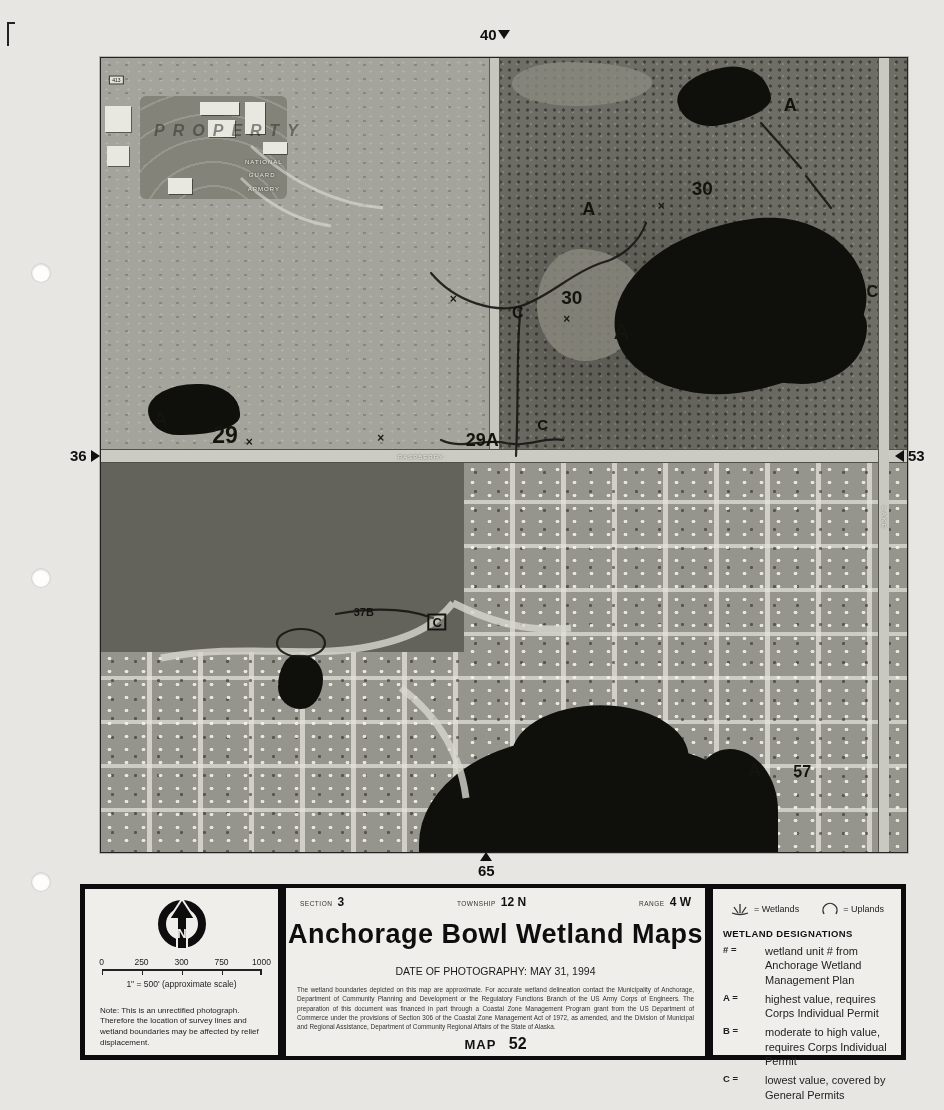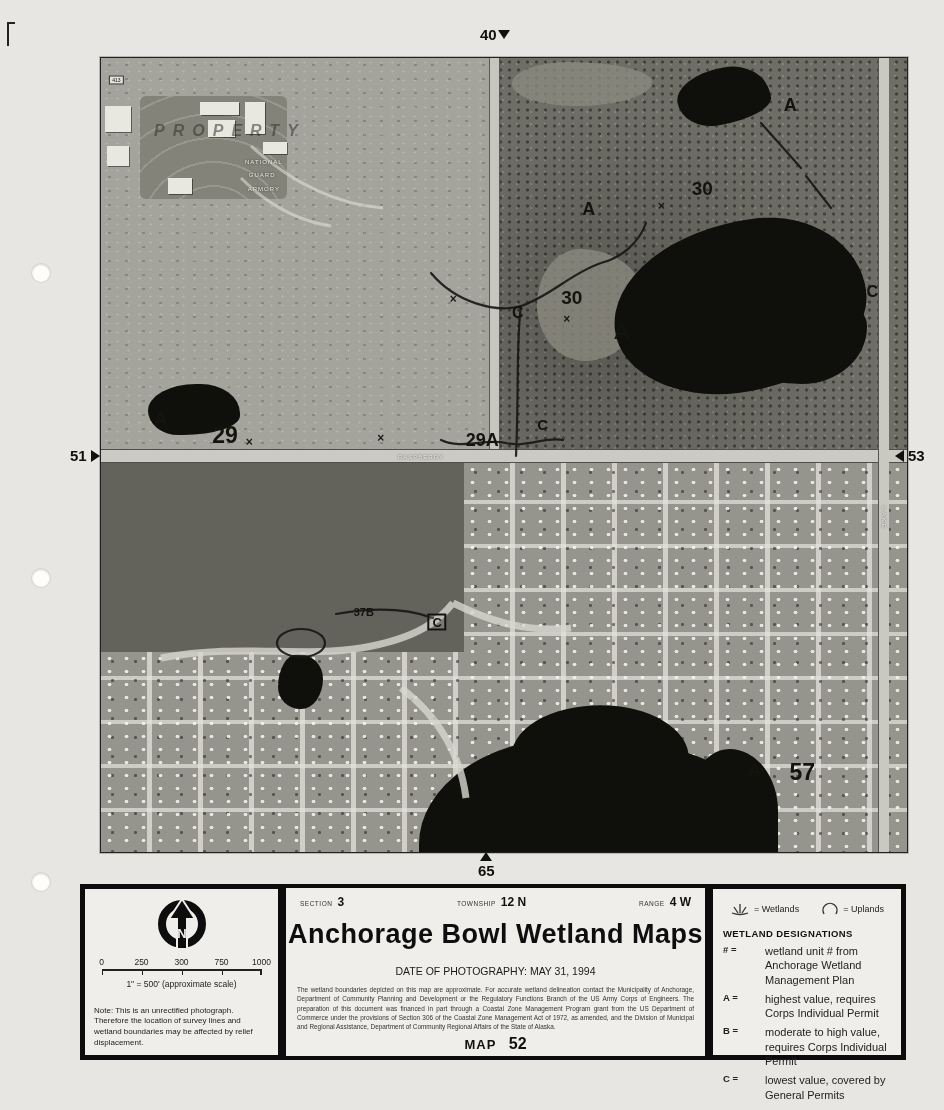--- a/index.html
+++ b/index.html
@@ -107,21 +107,21 @@
 
   
   .north{display:block;margin:8px auto 2px;}
   .scalebar{width:160px;margin:0 auto;position:relative;}
   .scale-nums{display:flex;justify-content:space-between;font-size:8.5px;color:#222;
     transform:translateX(0);}
   .scale-nums span{width:24px;text-align:center;margin:0 -12px;}
   .scale-line{height:1.5px;background:#222;margin-top:2px;position:relative;}
   .scale-line i{position:absolute;top:0;width:1.5px;height:6px;background:#222;}
   .scale-caption{text-align:center;font-size:8.5px;margin-top:8px;color:#222;}
-  .note{font-size:8px;line-height:1.35;color:#222;padding:0 9px;margin-top:17px;}
+  .note{font-size:8px;line-height:1.35;color:#222;padding:0 15px;margin-top:17px;}
 
   
   .trs-row{display:flex;justify-content:space-between;padding:7px 14px 0;}
   .trs{display:flex;align-items:baseline;gap:5px;}
   .trs-label{font-size:6.5px;letter-spacing:.5px;color:#333;}
   .trs-value{font-size:12px;font-weight:700;}
   .map-title{text-align:center;font-size:27px;font-weight:700;letter-spacing:.5px;margin-top:10px;color:#0e0e0e;}
   .dates{text-align:center;font-size:10.5px;margin-top:14px;line-height:1.35;color:#1a1a1a;}
   .disclaimer{font-size:6.4px;line-height:1.45;text-align:justify;color:#333;padding:7px 11px 0;}
   .map-num{text-align:center;margin-top:3px;font-weight:700;}
@@ -249,30 +249,30 @@
         <span class="anno tinywhite" style="left: 39.7%; top: 50.2%;">RASPBERRY</span>
 
         <span class="anno tinywhite rot" style="left: 97.2%; top: 57.9%;">LAKE</span>
 
         <span class="anno" style="left: 32.6%; top: 69.8%; font-size: 11px;">37B</span>
 
         <span class="anno boxed" style="left: 41.7%; top: 71%; font-size: 13px;">C</span>
 
         <span class="anno" style="left: 81.1%; top: 89.7%; font-size: 18px;">A</span>
 
-        <span class="anno" style="left: 87%; top: 89.9%; font-size: 23px;">57</span>
+        <span class="anno" style="left: 87%; top: 89.9%; font-size: 16px;">57</span>
       </div>
   </div>
 
   <div class="edge edge-top">
     <span>40</span>
     <span class="tri tri-down"></span>
   </div>
   <div class="edge edge-left">
-    <span>51</span>
+    <span>36</span>
     <span class="tri tri-right"></span>
   </div>
   <div class="edge edge-right">
     <span class="tri tri-left"></span>
     <span>53</span>
   </div>
   <div class="edge edge-bottom">
     <span>65</span>
     <span class="tri tri-up"></span>
   </div>

